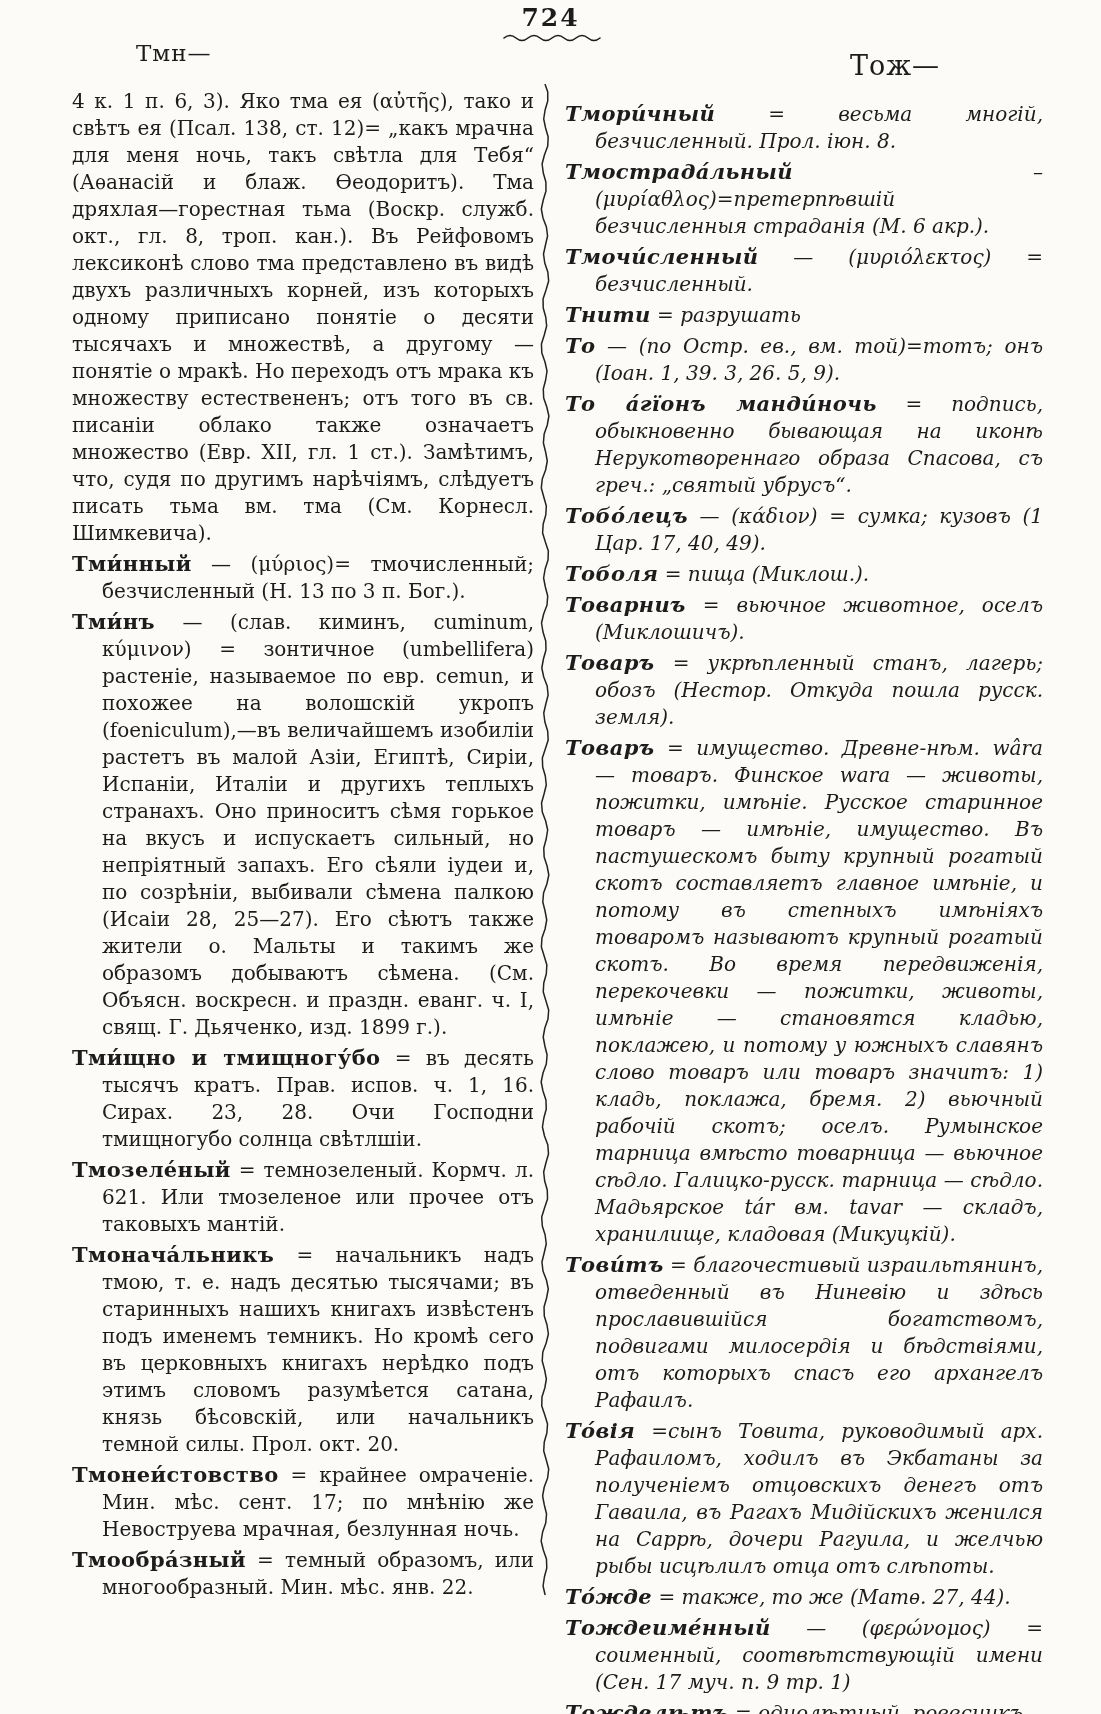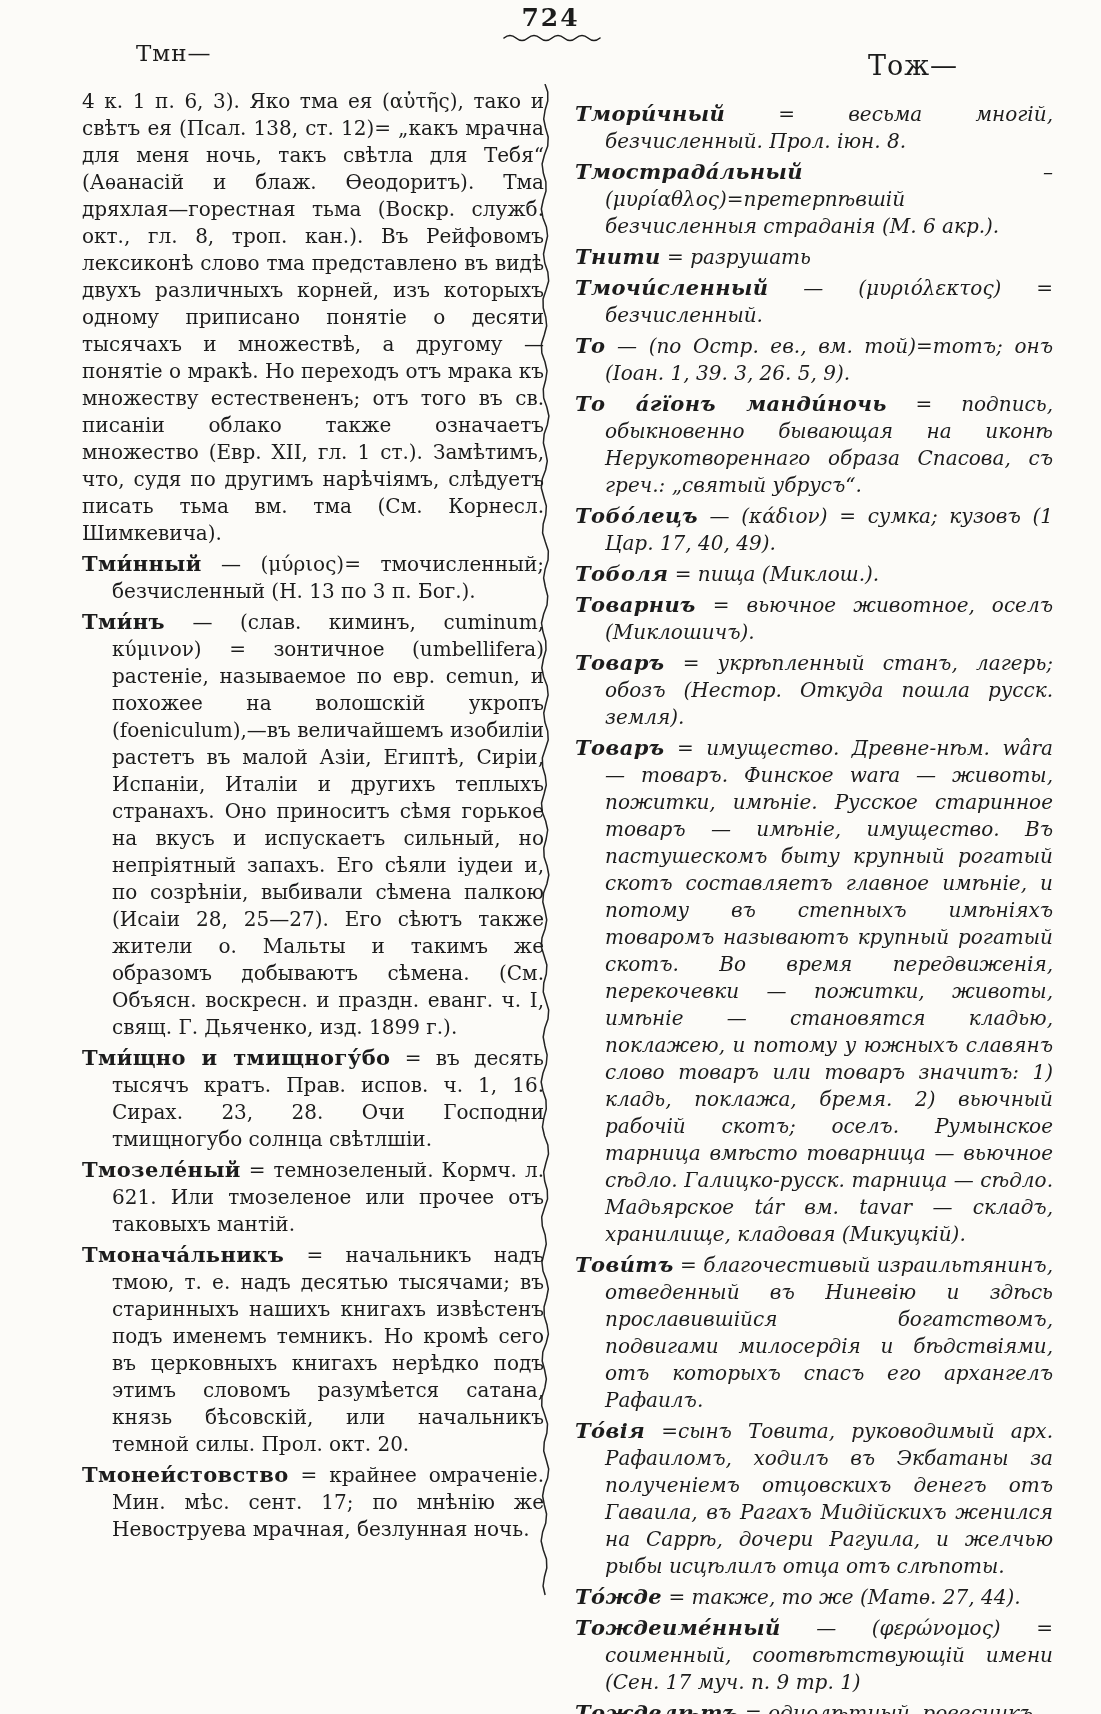--- a/index.html
+++ b/index.html
@@ -5,26 +5,26 @@
 <style>
   :root { --paper:#fcfbf8; --ink:#1c1c1c; }
   html,body { margin:0; padding:0; background:var(--paper); }
   .page {
     position:relative; width:1101px; height:1714px; margin:0 auto;
     background:var(--paper); color:var(--ink); overflow:hidden;
     font-family:"DejaVu Serif","Liberation Serif",serif;
     font-size:20px; line-height:27px;
   }
   .rh-left  { position:absolute; left:136px; top:40px;  font-size:23px; letter-spacing:1px; }
-  .rh-right { position:absolute; left:868px; top:52px;  font-size:27px; letter-spacing:1px; }
+  .rh-right { position:absolute; left:850px; top:52px;  font-size:27px; letter-spacing:1px; }
   .rh-center{ position:absolute; left:0; right:0; top:4px; text-align:center; }
   .pagenum  { font-weight:bold; font-size:25px; letter-spacing:2px; }
   .pn-underline { display:block; margin:-1px auto 0; }
   .divider  { position:absolute; left:537px; top:84px; }
-  .col { position:absolute;margin-left:10px; }
+  .col { position:absolute; }
   .col-left  { left:72px;  top:88px;  width:462px; }
   .col-right { left:565px; top:100px; width:478px;font-style:italic; }
   .entry {
     margin:0 0 3px 0; padding-left:30px; text-indent:-30px;
     text-align:justify;
   }
   .entry.cont { padding-left:0; text-indent:0; }
   .hw { font-weight:bold; font-size:21px; letter-spacing:0.4px; }
 </style>
 </head>
@@ -49,26 +49,27 @@
 
   <main>
     <section class="col col-left">
         <p class="entry cont"><span>4 к. 1 п. 6, 3). Яко тма ея (αὐτῆς), тако и свѣтъ ея (Псал. 138, ст. 12)= „какъ мрачна для меня ночь, такъ свѣтла для Тебя“ (Аѳанасій и блаж. Ѳеодоритъ). Тма дряхлая—горестная тьма (Воскр. служб. окт., гл. 8, троп. кан.). Въ Рейфовомъ лексиконѣ слово тма представлено въ видѣ двухъ различныхъ корней, изъ которыхъ одному приписано понятіе о десяти тысячахъ и множествѣ, а другому — понятіе о мракѣ. Но переходъ отъ мрака къ множеству естествененъ; отъ того въ св. писаніи облако также означаетъ множество (Евр. XII, гл. 1 ст.). Замѣтимъ, что, судя по другимъ нарѣчіямъ, слѣдуетъ писать тьма вм. тма (См. Корнесл. Шимкевича).</span></p>
         <p class="entry"><b class="hw">Тми́нный</b> <span>— (μύριος)= тмочисленный; безчисленный (Н. 13 по 3 п. Бог.).</span></p>
         <p class="entry"><b class="hw">Тми́нъ</b> <span>— (слав. киминъ, cuminum, κύμινον) = зонтичное (umbellifera) растеніе, называемое по евр. cemun, и похожее на волошскій укропъ (foeniculum),—въ величайшемъ изобиліи растетъ въ малой Азіи, Египтѣ, Сиріи, Испаніи, Италіи и другихъ теплыхъ странахъ. Оно приноситъ сѣмя горькое на вкусъ и испускаетъ сильный, но непріятный запахъ. Его сѣяли іудеи и, по созрѣніи, выбивали сѣмена палкою (Исаіи 28, 25—27). Его сѣютъ также жители о. Мальты и такимъ же образомъ добываютъ сѣмена. (См. Объясн. воскресн. и праздн. еванг. ч. I, свящ. Г. Дьяченко, изд. 1899 г.).</span></p>
         <p class="entry"><b class="hw">Тми́щно и тмищногу́бо</b> <span>= въ десять тысячъ кратъ. Прав. испов. ч. 1, 16. Сирах. 23, 28. Очи Господни тмищногубо солнца свѣтлшіи.</span></p>
         <p class="entry"><b class="hw">Тмозеле́ный</b> <span>= темнозеленый. Кормч. л. 621. Или тмозеленое или прочее отъ таковыхъ мантій.</span></p>
         <p class="entry"><b class="hw">Тмонача́льникъ</b> <span>= начальникъ надъ тмою, т. е. надъ десятью тысячами; въ старинныхъ нашихъ книгахъ извѣстенъ подъ именемъ темникъ. Но кромѣ сего въ церковныхъ книгахъ нерѣдко подъ этимъ словомъ разумѣется сатана, князь бѣсовскій, или начальникъ темной силы. Прол. окт. 20.</span></p>
         <p class="entry"><b class="hw">Тмонеи́стовство</b> <span>= крайнее омраченіе. Мин. мѣс. сент. 17; по мнѣнію же Невоструева мрачная, безлунная ночь.</span></p>
+        <p class="entry"><b class="hw">Тмообра́зный</b> <span>= темный образомъ, или многообразный. Мин. мѣс. янв. 22.</span></p>
       </section>
     <section class="col col-right">
         <p class="entry"><b class="hw">Тмори́чный</b> <span>= весьма многій, безчисленный. Прол. іюн. 8.</span></p>
         <p class="entry"><b class="hw">Тмострада́льный</b> <span>– (μυρίαθλος)=претерпѣвшій безчисленныя страданія (М. 6 акр.).</span></p>
+        <p class="entry"><b class="hw">Тмочи́сленный</b> <span>— (μυριόλεκτος) = безчисленный.</span></p>
         <p class="entry"><b class="hw">Тнити</b> <span>= разрушать</span></p>
-        <p class="entry"><b class="hw">Тмочи́сленный</b> <span>— (μυριόλεκτος) = безчисленный.</span></p>
         <p class="entry"><b class="hw">То</b> <span>— (по Остр. ев., вм. той)=тотъ; онъ (Іоан. 1, 39. 3, 26. 5, 9).</span></p>
         <p class="entry"><b class="hw">То а́гїонъ манди́ночь</b> <span>= подпись, обыкновенно бывающая на иконѣ Нерукотвореннаго образа Спасова, съ греч.: „святый убрусъ“.</span></p>
         <p class="entry"><b class="hw">Тобо́лецъ</b> <span>— (κάδιον) = сумка; кузовъ (1 Цар. 17, 40, 49).</span></p>
         <p class="entry"><b class="hw">Тоболя</b> <span>= пища (Миклош.).</span></p>
         <p class="entry"><b class="hw">Товарниъ</b> <span>= вьючное животное, оселъ (Миклошичъ).</span></p>
         <p class="entry"><b class="hw">Товаръ</b> <span>= укрѣпленный станъ, лагерь; обозъ (Нестор. Откуда пошла русск. земля).</span></p>
         <p class="entry"><b class="hw">Товаръ</b> <span>= имущество. Древне-нѣм. wâra — товаръ. Финское wara — животы, пожитки, имѣніе. Русское старинное товаръ — имѣніе, имущество. Въ пастушескомъ быту крупный рогатый скотъ составляетъ главное имѣніе, и потому въ степныхъ имѣніяхъ товаромъ называютъ крупный рогатый скотъ. Во время передвиженія, перекочевки — пожитки, животы, имѣніе — становятся кладью, поклажею, и потому у южныхъ славянъ слово товаръ или товаръ значитъ: 1) кладь, поклажа, бремя. 2) вьючный рабочій скотъ; оселъ. Румынское тарница вмѣсто товарница — вьючное сѣдло. Галицко-русск. тарница — сѣдло. Мадьярское tár вм. tavar — складъ, хранилище, кладовая (Микуцкій).</span></p>
         <p class="entry"><b class="hw">Тови́тъ</b> <span>= благочестивый израильтянинъ, отведенный въ Ниневію и здѣсь прославившійся богатствомъ, подвигами милосердія и бѣдствіями, отъ которыхъ спасъ его архангелъ Рафаилъ.</span></p>
         <p class="entry"><b class="hw">То́вія</b> <span>=сынъ Товита, руководимый арх. Рафаиломъ, ходилъ въ Экбатаны за полученіемъ отцовскихъ денегъ отъ Гаваила, въ Рагахъ Мидійскихъ женился на Саррѣ, дочери Рагуила, и желчью рыбы исцѣлилъ отца отъ слѣпоты.</span></p>
         <p class="entry"><b class="hw">То́жде</b> <span>= также, то же (Матѳ. 27, 44).</span></p>

